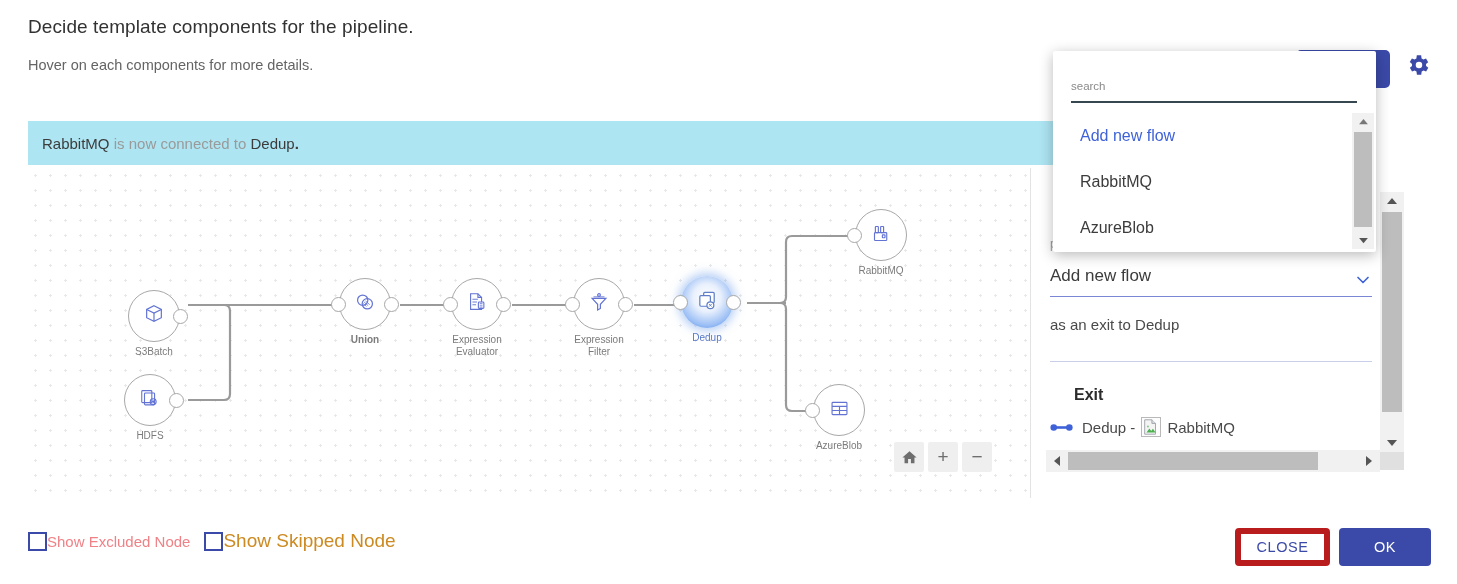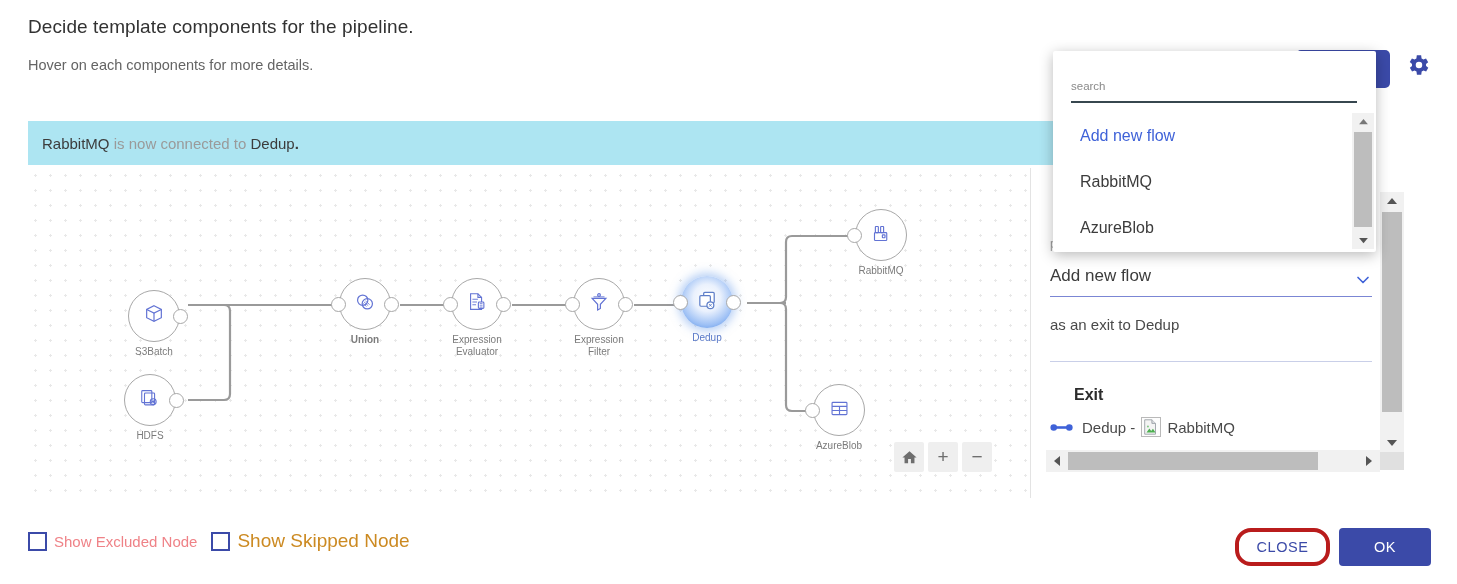--- a/index.html
+++ b/index.html
@@ -155,28 +155,28 @@
              font-size: 16px; color: #3c3c3c; cursor: pointer; }
   .dd-item.add { color: #3f62d8; }
   .dd-sb { position: absolute; right: 2px; top: 62px; width: 22px; height: 136px; background: #f1f1f1; }
   .dd-sb .arrow { position: absolute; left: 0; width: 22px; height: 17px;
                   display:flex; align-items:center; justify-content:center; cursor:pointer; }
   .dd-sb .arrow.up { top: 0; } .dd-sb .arrow.dn { bottom: 0; }
   .dd-sb .thumb { position: absolute; left: 2px; top: 19px; width: 18px; height: 95px; background: #bdbdbd; cursor:pointer; }
 
   
   .chk-row { position: absolute; left: 28px; top: 530px; display: flex; align-items: center; gap: 14px; }
-  .chk { display: flex; align-items: center; gap: 7px; cursor: pointer; }
+  .chk { display: flex; align-items: center; cursor: pointer; }
   .chk .box { width: 19px; height: 19px; border: 2.2px solid #3b4aa8; background: #fff; }
   .chk .t1 { font-size: 15px; color: #ef8287; }
   .chk .t2 { font-size: 19px; color: #cc8a22; }
 
   .btn-close {
     position: absolute; left: 1235px; top: 528px; width: 95px; height: 38px;
-    border: 4px solid #b91c1c; border-radius: 16px; background: #fff;
+    border: 6px solid #b91c1c; border-radius: 4px; background: #fff;
     color: #3b4aa8; font-size: 14.5px; letter-spacing: .6px;
     display:flex; align-items:center; justify-content:center; cursor:pointer;
   }
   .btn-ok {
     position: absolute; left: 1339px; top: 528px; width: 92px; height: 38px;
     border: none; border-radius: 4px; background: #3b4aa8;
     color: #fff; font-size: 14.5px; letter-spacing: .6px;
     display:flex; align-items:center; justify-content:center; cursor:pointer;
   }
 </style>

